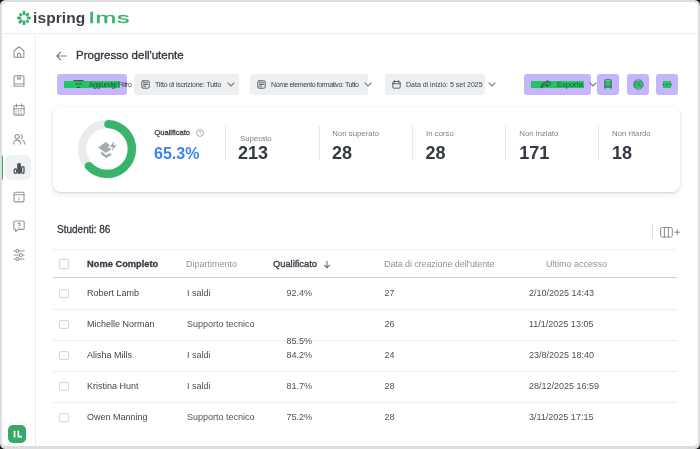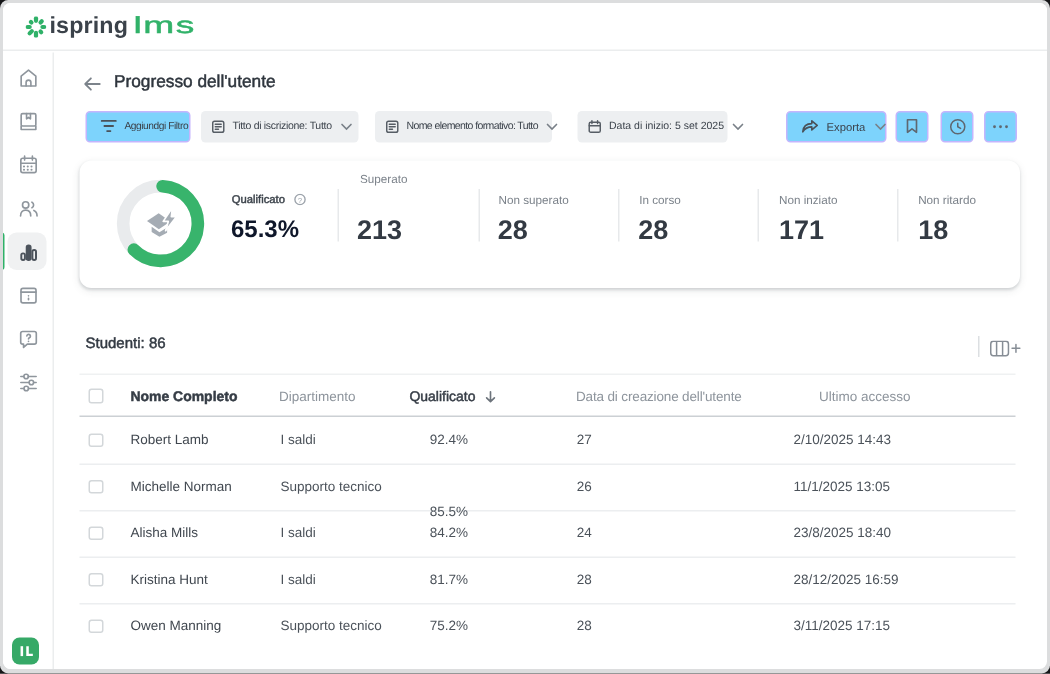--- a/index.html
+++ b/index.html
@@ -20,21 +20,21 @@
   .sicon { position:absolute; left:11px; width:16px; height:16px; }
   .active-bg { position:absolute; left:5px; top:155px; width:26px; height:25px; background:#f0f1f2; border-radius:6px; }
   .active-bar { position:absolute; left:0px; top:155px; width:2.5px; height:25px; background:#2fb168; border-radius:0 2px 2px 0; }
   .avatar { position:absolute; left:8px; top:425px; width:18px; height:18px; background:#36a967; border-radius:5px; }
 
   
   .title { position:absolute; left:76px; top:48.5px; font-size:11.5px; color:#2f363e; }
 
   
   .btn { position:absolute; top:73.5px; height:21px; border-radius:3px; font-size:7px; color:#3b424b; display:flex; align-items:center; white-space:nowrap; }
-  .btn.white { background:#7dd3fc; border:1px solid #c4b5fd; }
+  .btn.white { background:#22c55e; border:7px solid #c4b5fd; }
   .btn.gray { background:#edeff1; }
   .btn svg { flex:none; }
   .btn span { flex:none; }
 
   
   .card { position:absolute; left:53px; top:107px; width:627px; height:85px; background:#fff; border-radius:8px; box-shadow:0 1px 2px rgba(40,50,60,0.16), 0 2px 6px rgba(40,50,60,0.09); }
   .stat-label { font-size:7.8px; color:#7b828a; }
   .stat-val { font-size:18px; font-weight:700; color:#333a43; }
   .vdiv { position:absolute; top:126px; height:35px; width:1px; background:#e7e9eb; }
 
@@ -206,23 +206,23 @@
       <path d="M21 28.4 L28.8 23.1 L36.6 28.7 L28.9 33.9 Z"></path>
       <path d="M24.1 32.2 v3.4 L29.3 38.9 l5.1-2.8 v-3.4 L29.3 35.9 Z"></path>
       <path d="M37.9 19.6 L31.8 28.6 h3.4 l-1.8 6.2 7.2-9.3 h-3.4 z" stroke="#ffffff" stroke-width="1.1" stroke-linejoin="round"></path>
     </g>
   </svg>
   <div class="abs med" style="left:154.5px; top:128px; font-size:7.5px; color:#3f464e;">Qualificato</div>
   <svg class="abs" style="left:196px; top:128.5px;" width="8" height="8" viewBox="0 0 8 8" fill="none" stroke="#9ba2aa">
           <circle cx="4" cy="4" r="3.4" stroke-width="0.9"></circle>
           <text x="4" y="6" font-size="4.8" stroke="none" fill="#9ba2aa" text-anchor="middle" font-family="Liberation Sans">?</text>
         </svg>
-  <div class="abs" style="left:154px; top:144.5px; font-size:16px; font-weight:700; color:#0f172a;">65.3%</div>
-
-  <div class="abs stat-label" style="left:240px; top:115px;">Superato</div>
+  <div class="abs" style="left:154px; top:144.5px; font-size:16px; font-weight:700; color:#3b82f6;">65.3%</div>
+
+  <div class="abs stat-label" style="left:240px; top:134px;">Superato</div>
   <div class="abs stat-val" style="left:238px; top:143px;">213</div>
   <div class="abs stat-label" style="left:332.3px; top:128.5px;">Non superato</div>
   <div class="abs stat-val" style="left:331.9px; top:143px;">28</div>
   <div class="abs stat-label" style="left:426.1px; top:128.5px;">In corso</div>
   <div class="abs stat-val" style="left:425.5px; top:143px;">28</div>
   <div class="abs stat-label" style="left:519.3px; top:128.5px;">Non inziato</div>
   <div class="abs stat-val" style="left:519.3px; top:143px;">171</div>
   <div class="abs stat-label" style="left:612.1px; top:128.5px;">Non ritardo</div>
   <div class="abs stat-val" style="left:612.1px; top:143px;">18</div>
   <div class="vdiv" style="left:225.4px;"></div>

